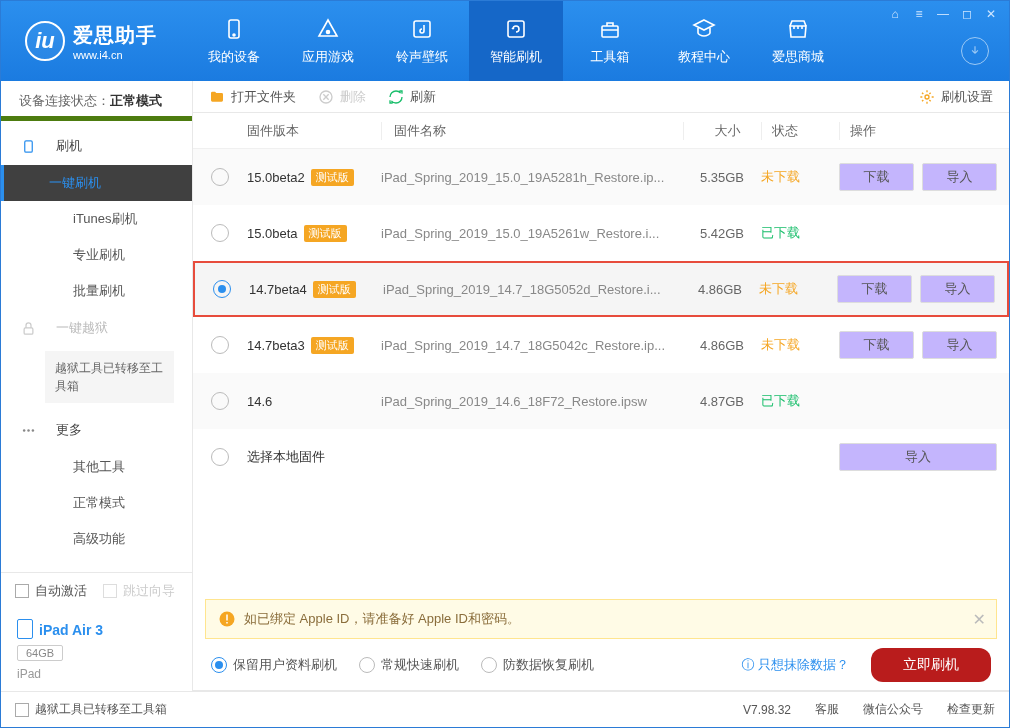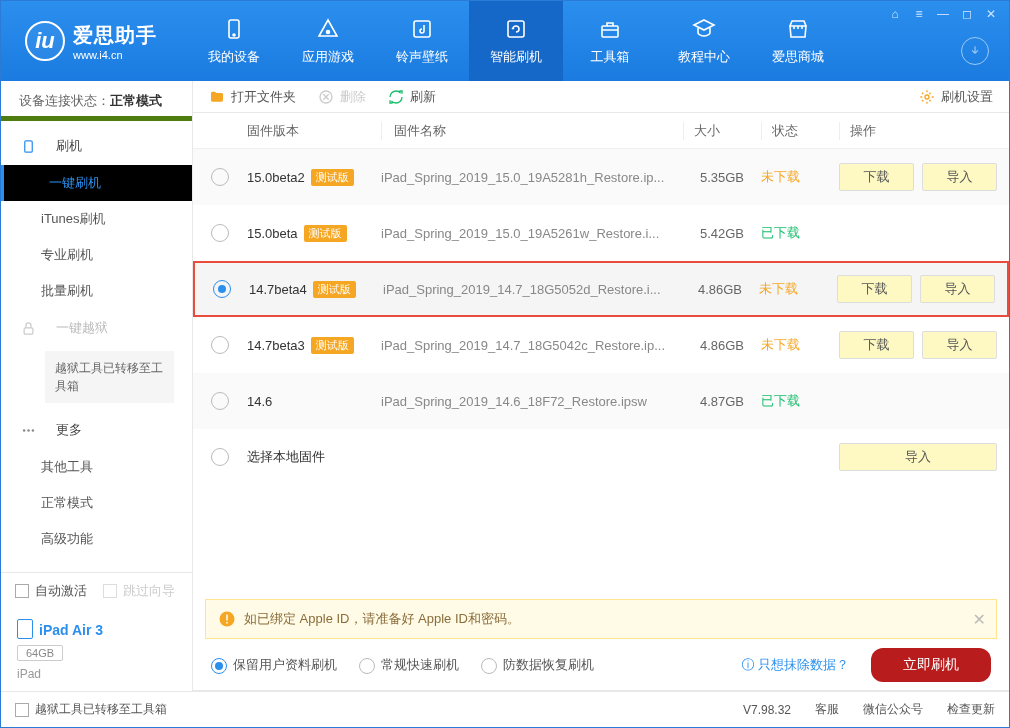--- a/index.html
+++ b/index.html
@@ -19,62 +19,62 @@
 .dl-circle{position:absolute;right:20px;top:36px;width:28px;height:28px;border:1.5px solid #9cc9f5;border-radius:50%;display:flex;align-items:center;justify-content:center}
 .dl-circle svg{width:14px;height:14px;fill:none;stroke:#9cc9f5;stroke-width:2}
 .body{display:flex;height:610px}
 .sidebar{width:192px;border-right:1px solid #e8e8e8;display:flex;flex-direction:column}
 .status{height:40px;line-height:40px;padding-left:18px;border-bottom:5px solid #4d7c0f;color:#666;font-size:13px}
 .status b{color:#333;font-weight:600}
 .snav{flex:1;overflow:auto;padding-top:6px}
 .sgrp{font-size:13px}
 .sgrp-h{display:flex;align-items:center;height:38px;padding-left:20px;color:#444;gap:20px;cursor:pointer}
 .sgrp-h.dis{color:#bbb}
-.sitm{display:block;height:36px;line-height:36px;padding-left:40px;color:#555;cursor:pointer}
-.sitm.active{background:#000000;color:#2b8fee;border-left:3px solid #2b8fee;padding-left:45px}
+.sitm{display:block;height:36px;line-height:36px;padding-left:72px;color:#555;cursor:pointer}
+.sitm.active{background:#404040;color:#2b8fee;border-left:3px solid #2b8fee;padding-left:45px}
 .sbox{margin:4px 18px 8px 44px;background:#f5f5f5;padding:8px 10px;color:#666;font-size:12px;line-height:18px}
 .bottom-side{border-top:1px solid #e8e8e8}
 .chk-row{height:36px;display:flex;align-items:center;padding-left:14px;gap:6px;color:#555}
 .chk{width:14px;height:14px;border:1px solid #aaa;display:inline-block}
 .chk.dis{border-color:#ddd}
 .dev{padding:10px 16px}
 .dev-n{color:#2b8fee;font-weight:600;font-size:14px}
 .dev-n::before{content:"";display:inline-block;width:14px;height:18px;border:1.5px solid #2b8fee;border-radius:2px;margin-right:6px;vertical-align:-4px}
 .dev-badge{display:inline-block;border:1px solid #ccc;border-radius:2px;padding:1px 8px;font-size:11px;color:#888;margin-top:6px}
 .dev-type{color:#999;font-size:12px;margin-top:6px}
 .main{flex:1;display:flex;flex-direction:column}
 .toolbar{height:32px;border-bottom:1px solid #e8e8e8;display:flex;align-items:center;padding:0 16px}
 .tbtn{display:flex;align-items:center;gap:6px;margin-right:22px;color:#555;cursor:pointer}
 .tbtn.dis{color:#ccc}
 .tbtn svg{width:16px;height:16px}
 .tb-right{margin-left:auto;display:flex;align-items:center;gap:6px;color:#555;cursor:pointer}
 .thead{height:36px;display:flex;align-items:center;padding-left:54px;color:#666;border-bottom:1px solid #f0f0f0}
-.cv{width:134px}.cn{flex:1}.cs{width:78px;text-align:left}.cst{width:78px}.cop{width:170px}
+.cv{width:134px}.cn{flex:1}.cs{width:78px;text-align:center}.cst{width:78px}.cop{width:170px}
 .thead .cn{border-left:1px solid #eee;padding-left:12px}
 .thead .cs,.thead .cst,.thead .cop{border-left:1px solid #eee;padding-left:10px}
 .rows{flex:1;overflow:auto}
 .row{height:56px;display:flex;align-items:center;padding-left:18px}
 .row:nth-child(odd){background:#fafafa}
 .row.hl{border:2px solid #e74c3c;background:#f5f5f5}
 .radio{width:18px;height:18px;border:1.5px solid #bbb;border-radius:50%;margin-right:18px;display:flex;align-items:center;justify-content:center;cursor:pointer}
 .radio.sel{border-color:#2b8fee}
 .radio.sel::after{content:"";width:8px;height:8px;background:#2b8fee;border-radius:50%}
 .ver{width:134px;display:flex;align-items:center;gap:6px;font-weight:500}
 .badge{background:#f5a623;color:#fff;font-size:11px;padding:1px 5px;border-radius:2px;font-weight:400}
 .name{flex:1;color:#888}
 .size{width:78px;text-align:center;color:#666}
 .stat{width:78px}
 .stat.nd{color:#f5a623}.stat.dn{color:#19be6b}
 .ops{width:170px;display:flex;gap:8px;padding-right:12px}
-.btn{flex:1;height:28px;border:1px solid #ddd;background:#fef9c3;border-radius:2px;cursor:pointer;color:#555;font-size:13px}
+.btn{flex:1;height:28px;border:1px solid #ddd;background:#c4b5fd;border-radius:2px;cursor:pointer;color:#555;font-size:13px}
 .notice{height:40px;background:#fffbe6;border:1px solid #ffe58f;margin:0 12px;display:flex;align-items:center;padding:0 12px;color:#8a6d3b;position:relative}
 .notice svg{width:18px;height:18px;margin-right:8px}
 .notice .x{position:absolute;right:10px;color:#bbb;cursor:pointer;font-size:16px}
 .flash-bar{height:52px;display:flex;align-items:center;padding:0 18px;gap:22px;border-bottom:1px solid #e8e8e8}
-.ropt{display:flex;align-items:flex-end;gap:6px;cursor:pointer;color:#555}
+.ropt{display:flex;align-items:center;gap:6px;cursor:pointer;color:#555}
 .ropt .radio{margin-right:0;width:16px;height:16px}
 .flash-bar .spacer{flex:1}
 .link{color:#2b8fee;cursor:pointer}
 .link::before{content:"ⓘ ";}
 .primary-btn{background:#b91c1c;color:#fff;border:none;width:120px;height:34px;border-radius:12px;cursor:pointer;font-size:14px}
 .footer{height:36px;border-top:1px solid #e8e8e8;display:flex;align-items:center;padding:0 14px;color:#555;font-size:12px}
 .footer .spacer{flex:1}
 .footer .lk{margin-left:24px;cursor:pointer}
 .sic{width:15px;height:15px}
 </style>

